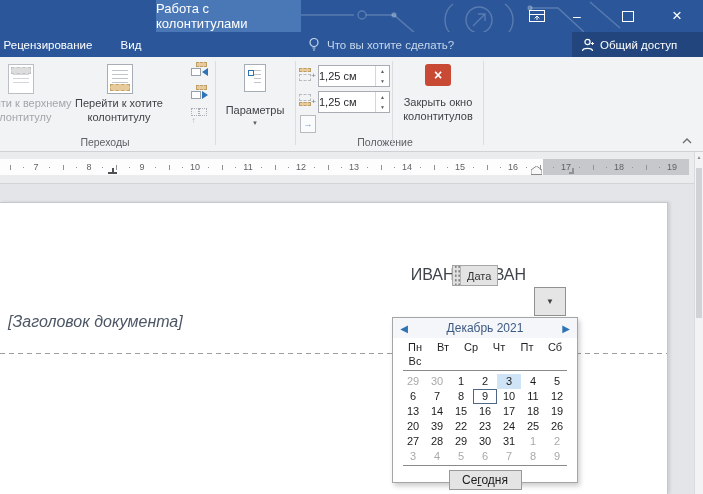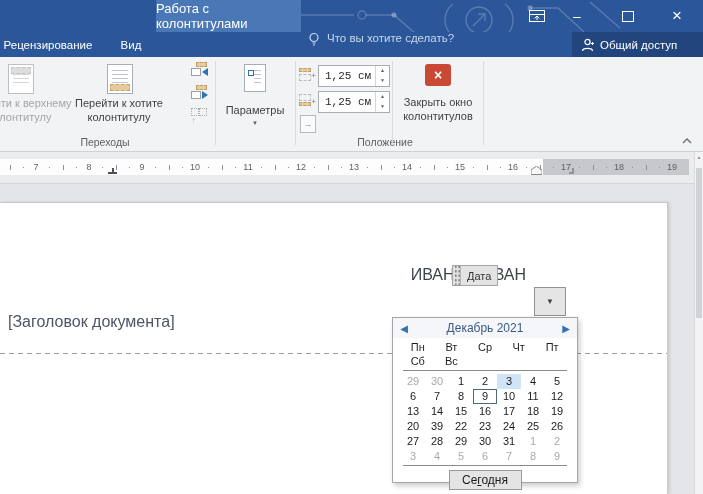--- a/index.html
+++ b/index.html
@@ -21,21 +21,21 @@
   #btn-max{left:613px;}
   #btn-max .box{width:10px;height:9px;border:1px solid #fff;}
   #btn-close{left:662px;font-size:17px;font-weight:400;}
   
   #tabrow{position:absolute;left:0;top:32px;width:703px;height:25px;background:#2b579a;}
   .tab{position:absolute;top:0;height:25px;display:flex;align-items:center;justify-content:center;
     color:#fff;font-size:11.5px;cursor:default;}
   #tab-review{left:-4px;width:104px;}
   #tab-view{left:106px;width:50px;}
   #tab-design{left:157px;width:139px;background:#f2f3f5;color:#3c5a7e;}
-  #tellme{position:absolute;left:308px;top:0;height:25px;display:flex;align-items:flex-start;gap:7px;
+  #tellme{position:absolute;left:308px;top:0;height:25px;display:flex;align-items:center;gap:7px;
     color:#c7d7ea;font-size:11.5px;}
   #share{position:absolute;left:572px;top:0;width:131px;height:25px;background:rgba(8,25,48,.28);
     display:flex;align-items:center;gap:6px;padding-left:9px;box-sizing:border-box;color:#fff;font-size:11.5px;}
   
   #ribbon{position:absolute;left:0;top:57px;width:703px;height:94px;background:#f2f3f5;border-bottom:1px solid #cfd1d5;box-sizing:content-box;}
   .vsep{position:absolute;top:4px;height:84px;width:1px;background:#dcdde1;}
   .grouplabel{position:absolute;bottom:3px;font-size:10.5px;color:#5e6064;text-align:center;}
   .bigbtn{position:absolute;top:3px;height:86px;}
   .bigbtn .l1,.bigbtn .l2{position:absolute;left:0;right:0;text-align:center;font-size:11px;color:#3f4246;white-space:nowrap;}
   .bigbtn .l1{top:37px;} .bigbtn .l2{top:51px;}
@@ -58,21 +58,21 @@
   .mini .uparr{position:absolute;left:1px;bottom:-2px;font-size:8px;color:#b0b4ba;}
   #grp-options .docicon{width:20px;height:26px;margin-left:-11px;}
   #grp-options .chk{position:absolute;left:3px;top:5px;width:4px;height:4px;border:1px solid #2e74b5;}
   #grp-options .l1{top:44px;}
   #grp-options .caret{position:absolute;left:0;right:0;top:60px;text-align:center;font-size:6px;color:#5b5e63;}
   .posico{position:absolute;left:299px;width:16px;height:15px;}
   .posico .tan{position:absolute;left:0;width:12px;height:4px;background:#e7cb9d;border:1px dashed #bd9f66;box-sizing:border-box;}
   .posico .dash{position:absolute;left:0;width:12px;height:7px;border:1px dashed #b7bbc0;box-sizing:border-box;}
   .posico .plus{position:absolute;right:-1px;top:3px;font-size:8px;color:#75797e;}
   .spin{position:absolute;left:318px;width:72px;height:22px;background:#fff;border:1px solid #a9acb2;box-sizing:border-box;
-    font-size:11px;color:#26282b;display:flex;align-items:center;padding-left:6px;font-family:Liberation Mono, monospace;}
+    font-size:11px;color:#26282b;display:flex;align-items:center;}
   .spinbtns{position:absolute;right:0;top:0;bottom:0;width:13px;border-left:1px solid #d4d6da;
     display:flex;flex-direction:column;}
   .spinbtns div{flex:1;display:flex;align-items:center;justify-content:center;font-size:5px;color:#5b5e63;}
   #alignico{position:absolute;left:300px;top:58px;width:14px;height:16px;border:1px solid #b7bbc0;background:#fafbfc;
     display:flex;align-items:center;justify-content:center;font-size:9px;color:#7d9ec4;}
   #closebtn{position:absolute;left:395px;top:3px;width:86px;height:86px;}
   #closebtn .red{position:absolute;left:50%;margin-left:-13px;top:4px;width:26px;height:22px;background:#c84a34;border-radius:3px;
     display:flex;align-items:center;justify-content:center;color:#fff;font-size:14px;font-weight:bold;}
   #closebtn .l1,#closebtn .l2{position:absolute;left:0;right:0;text-align:center;font-size:11px;color:#3f4246;white-space:nowrap;}
   #closebtn .l1{top:36px;} #closebtn .l2{top:50px;}
@@ -89,37 +89,37 @@
   #tabmark .h{position:absolute;left:0;bottom:0;width:9px;height:2px;background:#4e5256;}
   #indmark{position:absolute;left:531px;top:7px;}
   #marginmark{position:absolute;left:569px;top:9px;width:5px;height:6px;border-right:2px solid #8f9296;border-bottom:2px solid #8f9296;box-sizing:border-box;}
   
   #docarea{position:absolute;left:0;top:184px;width:703px;height:310px;background:#e4e5e8;}
   #page{position:absolute;left:0;top:18px;width:668px;height:292px;background:#fff;
     border-top:1px solid #c6c7ca;border-right:1px solid #c6c7ca;box-sizing:border-box;box-shadow:2px 0 3px rgba(0,0,0,.10);}
   #hdr-dash{position:absolute;left:0;top:150px;width:667px;height:1px;
     background:repeating-linear-gradient(90deg,#9d9d9d 0 5px,transparent 5px 9px);}
   #author{position:absolute;right:141px;top:63px;font-size:16px;color:#3e434b;}
-  #title-ph{position:absolute;left:8px;top:110px;font-size:16px;color:#4c5665;}
+  #title-ph{position:absolute;left:8px;top:110px;font-size:16px;color:#4c5665;font-style:italic;}
   #datetag{position:absolute;left:452px;top:62px;height:21px;display:flex;z-index:4;
     background:#e3e3e3;border:1px solid #a6a6a6;box-sizing:border-box;}
   #datetag .handle{width:7px;border-right:1px solid #b5b5b5;
     background-image:radial-gradient(#7c7c7c 0.8px,transparent 0.9px);background-size:3.5px 4.5px;background-position:1px 3px;}
   #datetag .lbl{padding:0 6px;font-size:11px;color:#333;display:flex;align-items:center;}
   #datefield{position:absolute;left:459px;top:86px;width:75px;height:25px;background:#fff;border:1px solid #8f9193;box-sizing:border-box;
     display:flex;align-items:center;justify-content:center;font-size:15px;color:#222;z-index:3;}
   #datedrop{position:absolute;left:534px;top:84px;width:32px;height:29px;background:#e5e5e5;border:1px solid #919191;box-sizing:border-box;
     display:flex;align-items:center;justify-content:center;font-size:8px;color:#3f3f3f;z-index:3;}
   
   #calendar{position:absolute;left:392px;top:114px;width:186px;height:166px;background:#fff;border:1px solid #a5a5a5;
     box-shadow:2px 3px 5px rgba(0,0,0,.20);z-index:5;font-size:11px;box-sizing:border-box;}
   #cal-nav{height:20px;background:#f4f6fa;display:flex;align-items:center;}
   #cal-prev,#cal-next{width:22px;text-align:center;color:#2e74b5;font-size:10px;}
   #cal-month{flex:1;text-align:center;color:#3c5a82;font-size:12px;}
-  #cal-dh{display:grid;grid-template-columns:repeat(5,1fr);padding:2px 8px 1px;}
+  #cal-dh{display:grid;grid-template-columns:repeat(6,1fr);padding:2px 8px 1px;}
   #cal-dh div{text-align:center;color:#1f1f1f;height:14px;line-height:14px;}
   .cal-sep{margin:1px 10px 0;border-top:1px solid #8a8a8a;}
   #cal-grid{display:grid;grid-template-columns:repeat(7,1fr);padding:3px 8px 0;}
   .cal-day{text-align:center;height:15px;line-height:15px;color:#1c1c1c;box-sizing:border-box;}
   .cal-day.mut{color:#a9a9a9;}
   .cal-day.hl{background:#cfe4f7;}
   .cal-day.sel{border:1px solid #4f6785;line-height:13px;}
   #cal-today{display:block;margin:4px auto 0;width:73px;height:20px;background:#e4e4e4;border:1px solid #999;
     text-align:center;line-height:18px;font-size:12px;color:#1c1c1c;box-sizing:border-box;}
   #cal-today .key{text-decoration:underline;}

